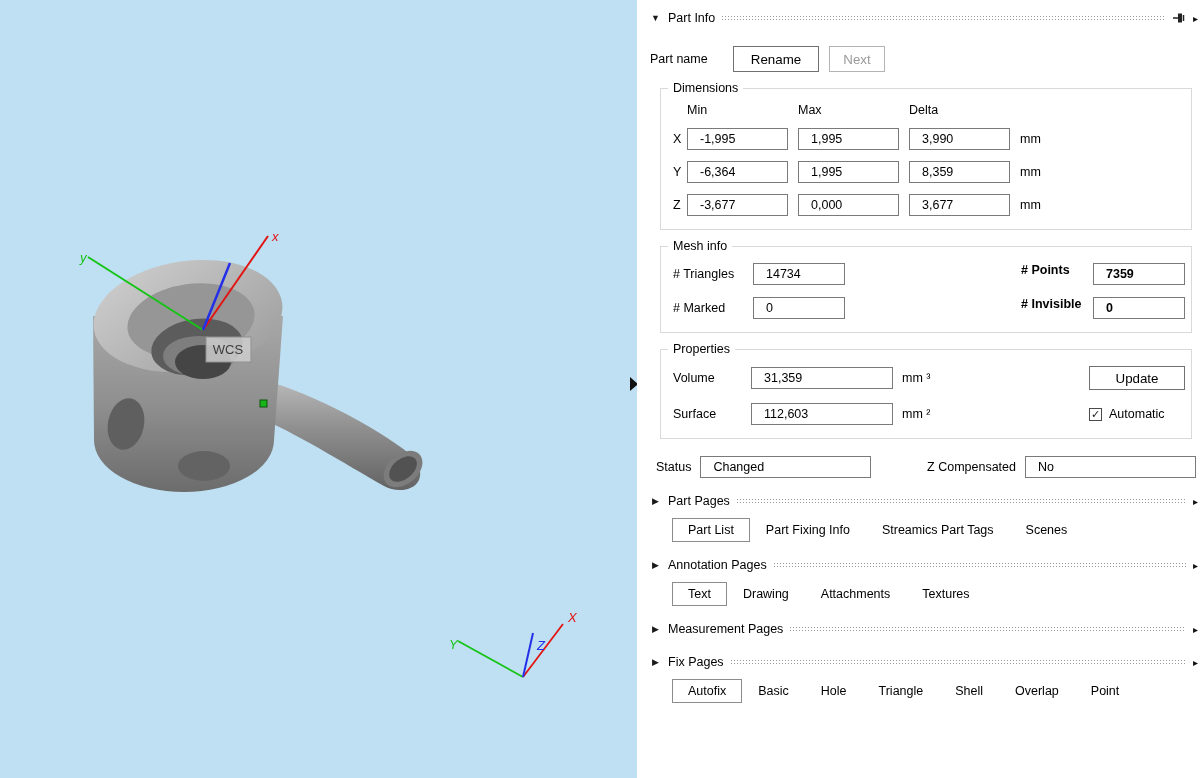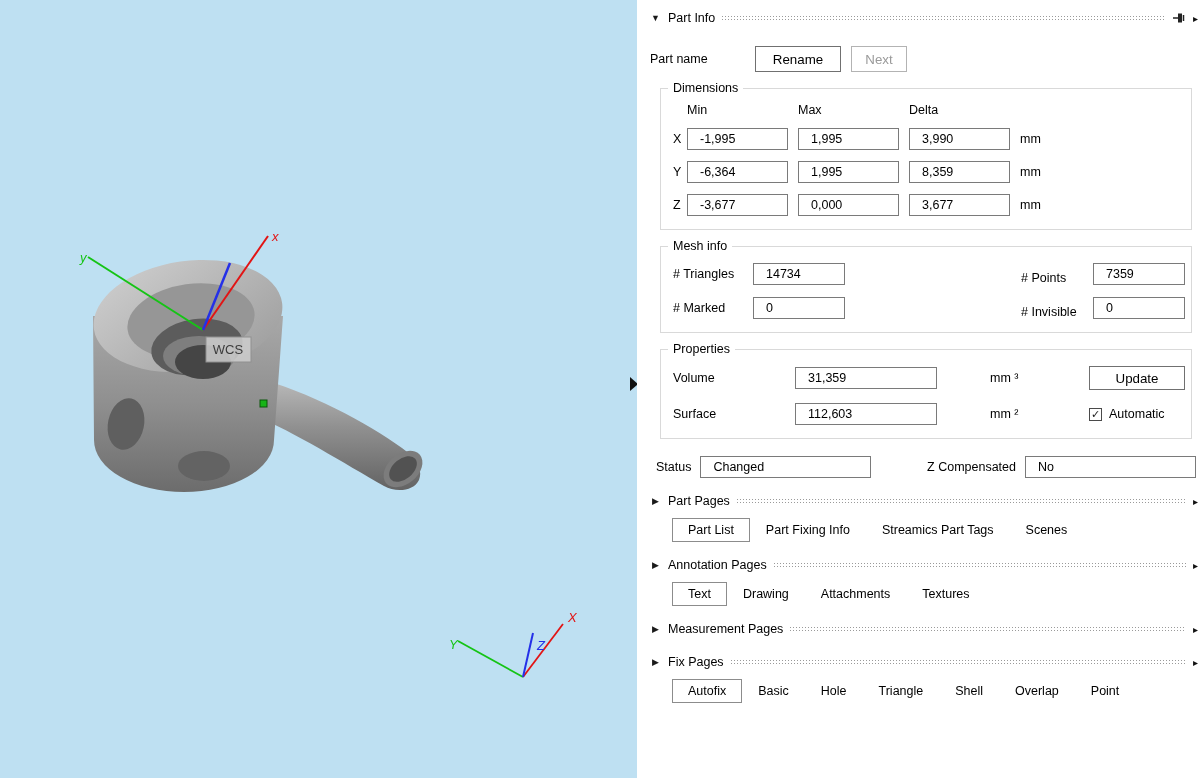--- a/index.html
+++ b/index.html
@@ -22,42 +22,42 @@
                            repeating-linear-gradient(90deg,#9a9a9a 0 1px,transparent 1px 3px);
           background-size:100% 1px,100% 1px; background-position:0 0,0 3px; background-repeat:no-repeat; }
   .pin { flex:none; width:14px; height:14px; }
   .edge-arrow { flex:none; font-size:10px; color:#111; margin-right:-3px; width:10px; }
 
   .pn-row { display:flex; align-items:center; margin-top:18px; height:26px; }
   .pn-label { width:77px; flex:none; }
   .combo { width:320px; height:24px; border:1px solid #7a7a7a; background:#fff; display:flex; align-items:center; padding:0 6px; flex:none; }
   .combo .dd { margin-left:auto; color:#555; font-size:10px; }
   .btn { height:26px; border:1px solid #707070; background:#fff; display:flex; align-items:center; justify-content:center; white-space:nowrap; }
-  .btn-rename { width:86px; margin-left:28px; flex:none;text-align:center; }
+  .btn-rename { width:86px; margin-left:6px; flex:none;text-align:center; }
   .btn-next { width:56px; margin-left:10px; flex:none; color:#9a9a9a; border-color:#b3b3b3; }
 
   .group { position:relative; border:1px solid #d9d9d9; margin:16px 8px 0 10px; padding:14px 6px 13px 12px; }
   .group-title { position:absolute; top:-8px; left:7px; background:#fff; padding:0 5px; white-space:nowrap; }
 
   .dim-head { display:flex; margin-left:14px; margin-bottom:10px; }
   .dim-head span { width:111px; }
   .dim-row { display:flex; align-items:center; margin-top:11px; }
   .dim-row .axis { width:14px; flex:none; }
   .box { height:22px; border:1px solid #7a7a7a; background:#fff; display:flex; align-items:center; padding:0 12px; overflow:hidden; white-space:nowrap; }
   .dim-box { width:101px; margin-right:10px; flex:none; }
   .unit { margin-left:0px; white-space:nowrap; }
 
   .mi-row { display:flex; align-items:center; margin-top:12px; }
   .mi-row:first-of-type { margin-top:2px; }
   .mi-lbl { width:80px; flex:none; }
   .mi-box { width:92px; flex:none; }
-  .mi-right { margin-left:auto; display:flex; align-items:flex-end; }
+  .mi-right { margin-left:auto; display:flex; align-items:flex-start;font-weight:bold; }
   .mi-right .mi-lbl { width:72px; }
 
-  .prop-row { display:flex; align-items:center; margin-top:13px;gap:44px; }
+  .prop-row { display:flex; align-items:center; margin-top:13px; }
   .prop-row:first-of-type { margin-top:2px; }
   .prop-lbl { width:78px; flex:none; }
   .prop-box { width:142px; flex:none; }
   .prop-unit { margin-left:9px; white-space:nowrap; }
   .right-cell { margin-left:auto; width:96px; display:flex; align-items:center; flex:none; }
   .btn-update { width:96px; height:24px; }
   .auto-wrap { gap:7px; }
   .checkbox { width:13px; height:13px; border:1px solid #4a4a4a; background:#fff; display:flex; align-items:center; justify-content:center; font-size:11px; line-height:1; color:#1a1a1a; flex:none; }
 
   .status-row { display:flex; align-items:center; margin:17px 4px 0 6px; }

